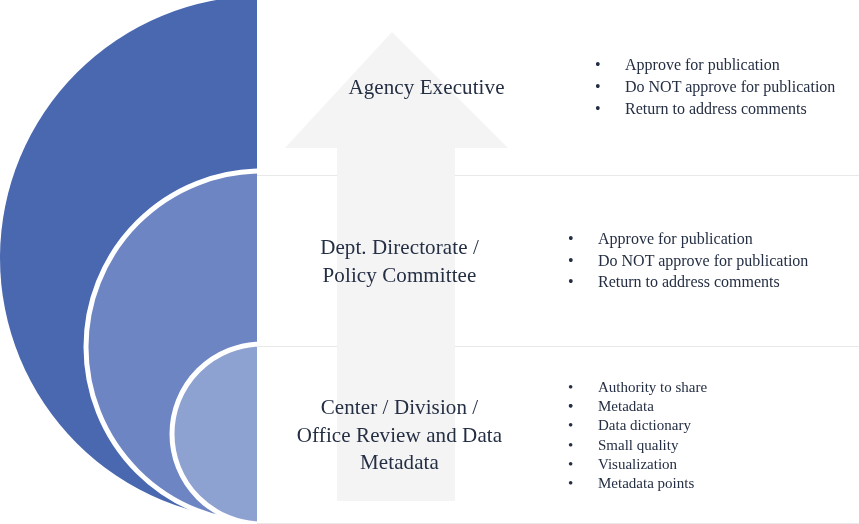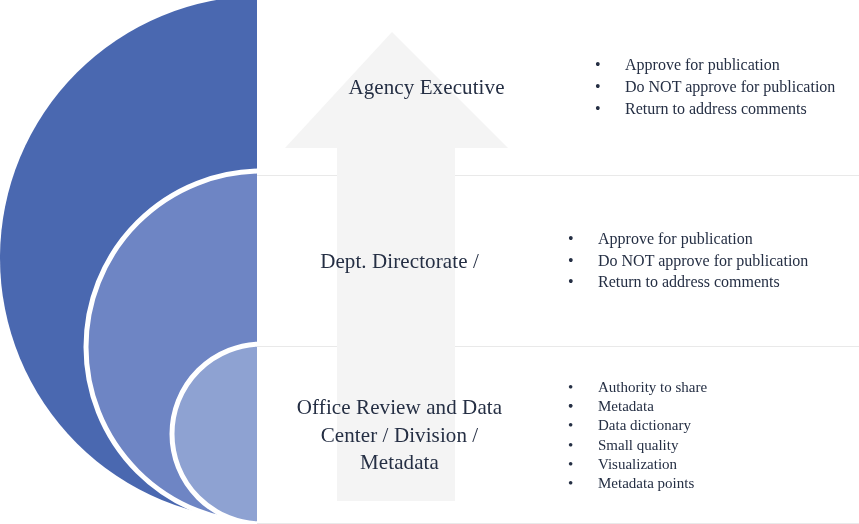--- a/index.html
+++ b/index.html
@@ -178,20 +178,21 @@
             <span class="bullet">•</span>
             <span>Return to address comments</span>
           </li>
         </ul>
       </div>
     </div>
 
     <div class="cell c2">
       <div class="stage-title">
         <div>Dept. Directorate /</div>
+        <div>Policy Committee</div>
       </div>
       <div class="actions">
         <ul>
           <li>
             <span class="bullet">•</span>
             <span>Approve for publication</span>
           </li>
           <li>
             <span class="bullet">•</span>
             <span>Do NOT approve for publication</span>
@@ -199,22 +200,22 @@
           <li>
             <span class="bullet">•</span>
             <span>Return to address comments</span>
           </li>
         </ul>
       </div>
     </div>
 
     <div class="cell c3">
       <div class="stage-title">
+        <div>Center / Division /</div>
         <div>Office Review and Data</div>
-        <div>Center / Division /</div>
         <div>Metadata</div>
       </div>
       <div class="actions dense">
         <ul>
           <li>
             <span class="bullet">•</span>
             <span>Authority to share</span>
           </li>
           <li>
             <span class="bullet">•</span>

